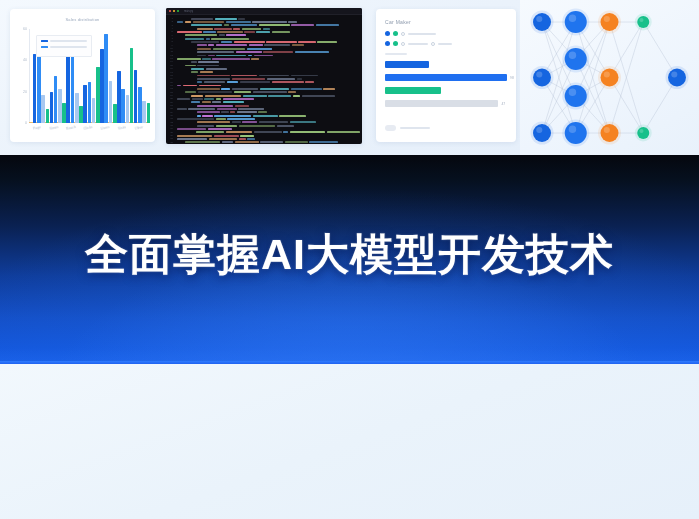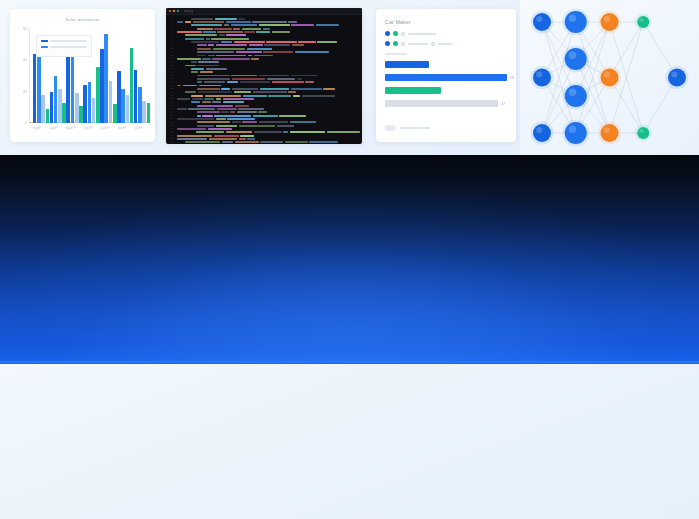--- a/index.html
+++ b/index.html
@@ -656,20 +656,21 @@
         <circle cx="157" cy="77.5" r="11.5" fill="#1565e0" opacity="0.12"></circle>
         <circle cx="157" cy="77.5" r="9" fill="#1565e0"></circle>
         <circle cx="154.3" cy="74.44" r="3.06" fill="#fff" opacity="0.2"></circle>
       </svg>
     </div>
 </div>
 
 <div class="banner">
   <div class="banner-glow"></div>
   <div class="banner-inner">
+    <div class="banner-line l2">全面掌握AI大模型开发技术</div>
   </div>
 </div>
 
 <div class="strip-bottom">
 
   
   
 
   
   

